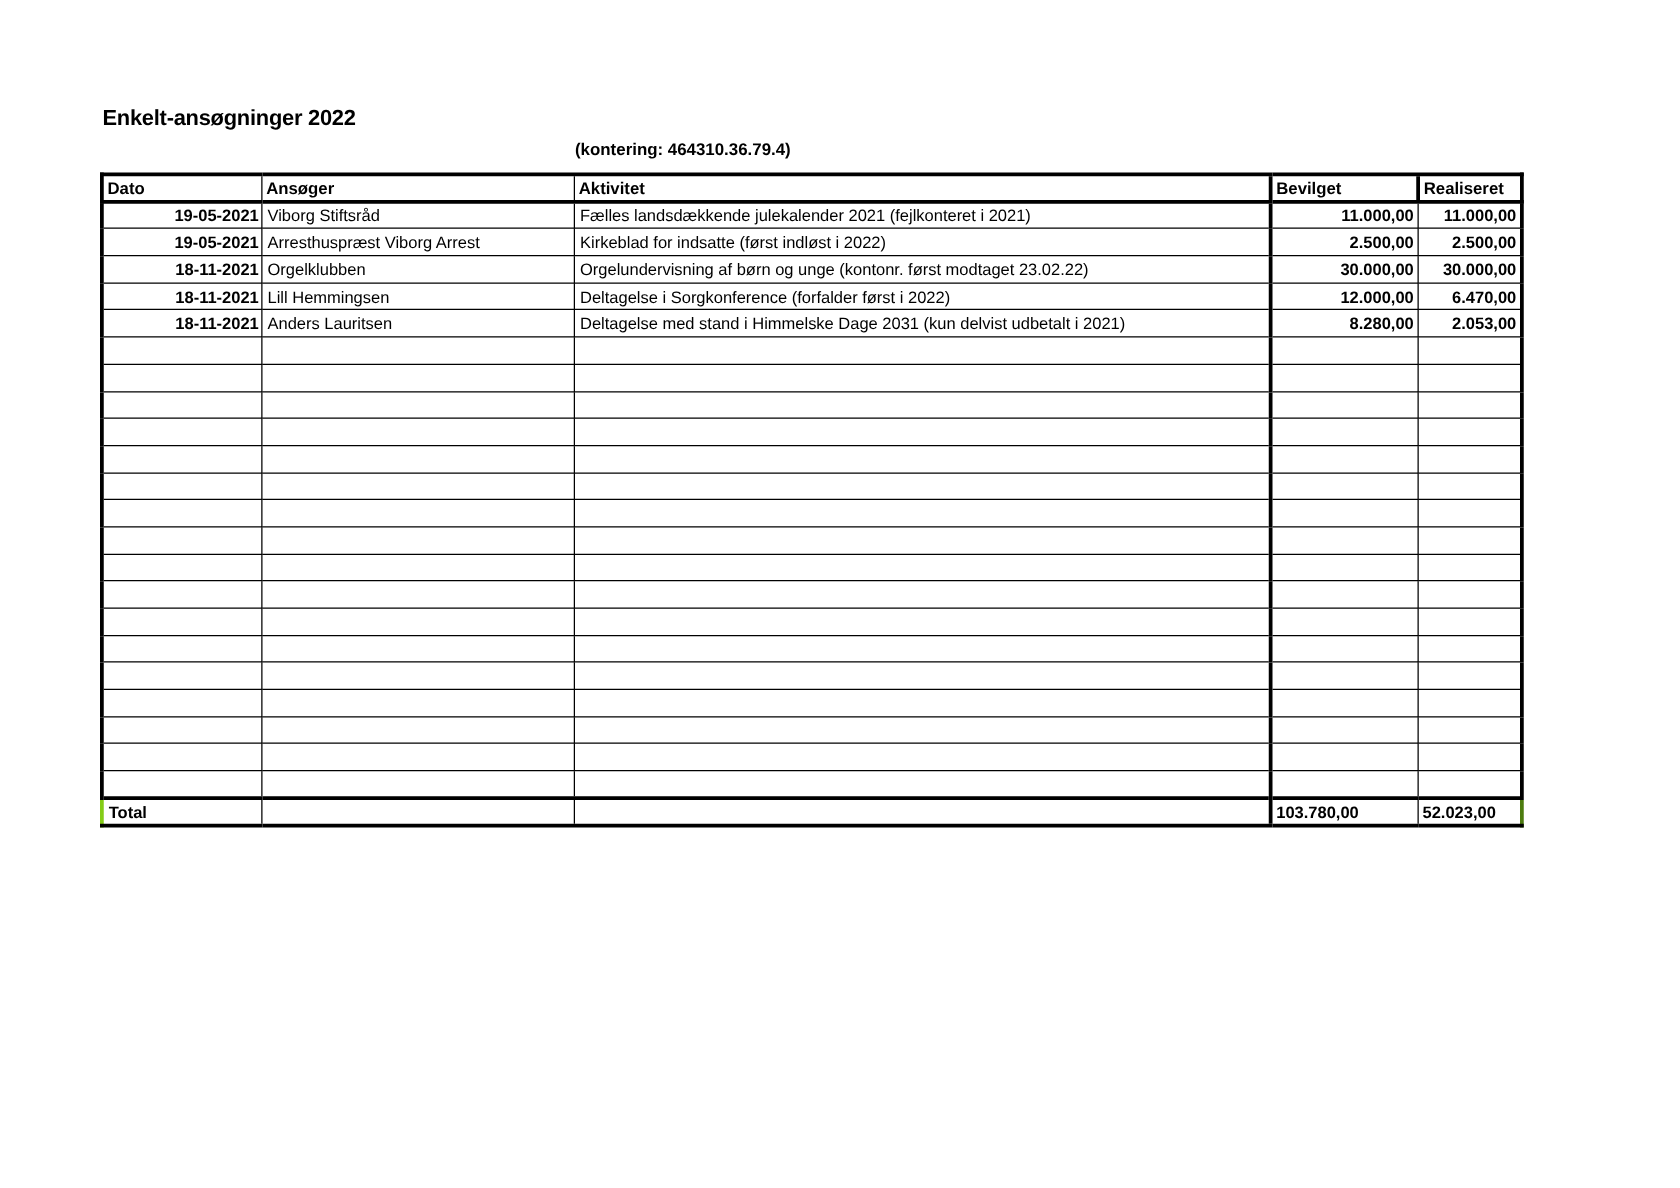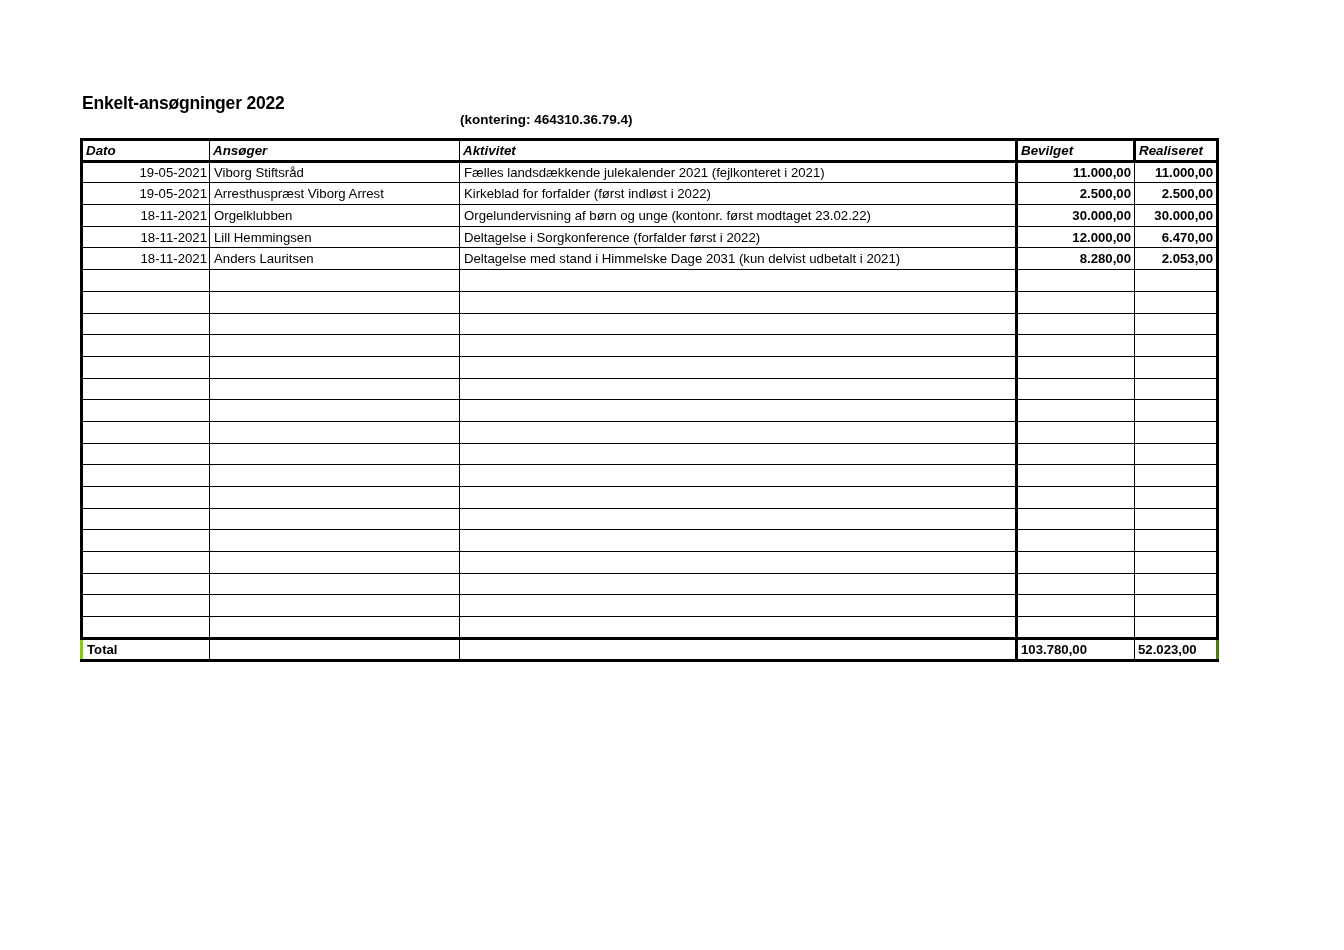--- a/index.html
+++ b/index.html
@@ -22,21 +22,21 @@
   }
 
   
   .title-row {
     position: absolute;
     left: 82px;
     top: 84px;
     width: 1140px;
     height: 30px;
     display: flex;
-    align-items: flex-end;
+    align-items: flex-start;
   }
   .doc-title {
     font-size: 17.5px;
     font-weight: bold;
     letter-spacing: -0.2px;
     white-space: nowrap;
   }
   .doc-subtitle {
     position: absolute;
     left: 378px;
@@ -74,30 +74,29 @@
     text-align: left;
     box-sizing: border-box;
   }
 
   
   tr.head th {
     font-weight: bold;
     font-size: 13.4px;
     border-top: 3px solid #000000;
     border-bottom: 3px solid #000000;
-    font-style: italic;
   }
   tr.head th.first { border-left: 3px solid #000000; }
   tr.head th.bevilget { border-left: 3px solid #000000; }
   tr.head th.real { border-left: 3px solid #000000; border-right: 3px solid #000000; }
 
   
   tbody td.dato {
     text-align: right;
-    font-weight: normal;
+    font-weight: bold;
     border-left: 3px solid #000000;
     padding-right: 2px;
   }
   tbody td.bevilget {
     text-align: right;
     font-weight: bold;
     border-left: 3px solid #000000;
     padding-right: 3px;
   }
   tbody td.real {
@@ -155,21 +154,21 @@
         <tr>
           <td class="dato">19-05-2021</td>
           <td class="ansoger">Viborg Stiftsråd</td>
           <td class="aktivitet"><span>Fælles landsdækkende julekalender 2021 </span><b>(fejlkonteret i 2021)</b></td>
           <td class="bevilget">11.000,00</td>
           <td class="real">11.000,00</td>
         </tr>
         <tr>
           <td class="dato">19-05-2021</td>
           <td class="ansoger">Arresthuspræst Viborg Arrest</td>
-          <td class="aktivitet"><span>Kirkeblad for forfalder </span><b>(først indløst i 2022)</b></td>
+          <td class="aktivitet"><span>Kirkeblad for indsatte </span><b>(først indløst i 2022)</b></td>
           <td class="bevilget">2.500,00</td>
           <td class="real">2.500,00</td>
         </tr>
         <tr>
           <td class="dato">18-11-2021</td>
           <td class="ansoger">Orgelklubben</td>
           <td class="aktivitet"><span>Orgelundervisning af børn og unge </span><b>(kontonr. først modtaget 23.02.22)</b></td>
           <td class="bevilget">30.000,00</td>
           <td class="real">30.000,00</td>
         </tr>

